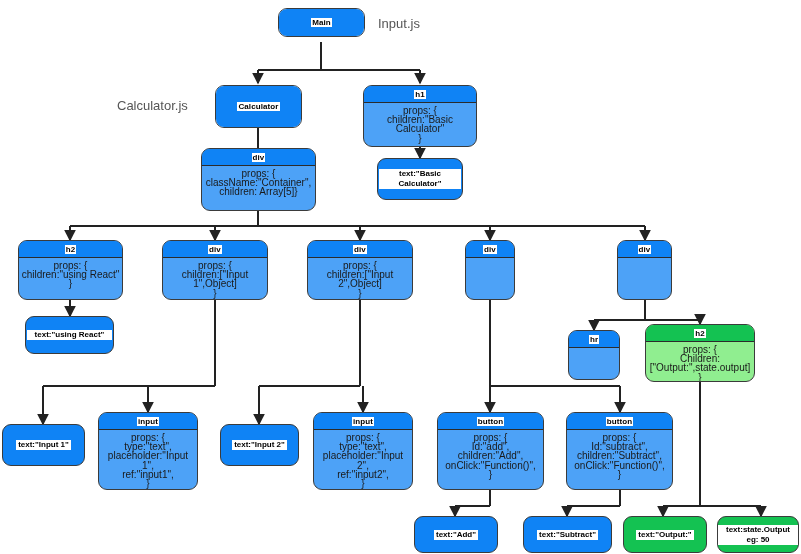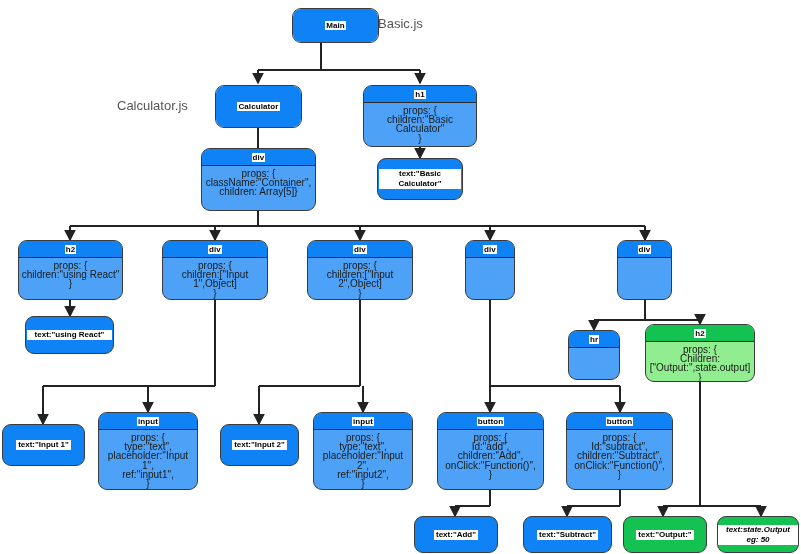--- a/index.html
+++ b/index.html
@@ -93,24 +93,24 @@
       <path d="M567,506 L620,506"></path>
       <path d="M567,506 L567,516" marker-end="url(#arw)"></path>
 
       <path d="M700,382 L700,506"></path>
       <path d="M663,506 L761,506"></path>
       <path d="M663,506 L663,516" marker-end="url(#arw)"></path>
       <path d="M761,506 L761,516" marker-end="url(#arw)"></path>
     </g>
   </svg>
 
-  <div class="caption" style="left:378px;top:16px;">Basic.js</div>
+  <div class="caption" style="left:378px;top:16px;">Input.js</div>
   <div class="caption" style="left:117px;top:98px;">Calculator.js</div>
 
-  <div class="node" style="left:292px;top:8px;width:87px;height:35px;">
+  <div class="node" style="left:278px;top:8px;width:87px;height:29px;">
     <div class="hdr" style="height:100%;border-bottom:none;background:#0f83f5;">
       <span>Main</span>
     </div>
   </div>
 
   <div class="node" style="left:215px;top:85px;width:87px;height:43px;">
     <div class="hdr" style="height:100%;border-bottom:none;background:#0f83f5;text-align:center;">
       <span>Calculator</span>
     </div>
   </div>
@@ -257,18 +257,18 @@
   </div>
 
   <div class="leaf" style="left:523px;top:516px;width:89px;height:37px;">
     <div class="lbl">text:"Subtract"</div>
   </div>
 
   <div class="leaf green" style="left:623px;top:516px;width:84px;height:37px;">
     <div class="lbl">text:"Output:"</div>
   </div>
 
-  <div class="leaf green" style="left:717px;top:516px;width:82px;height:37px;font-style:italic;">
+  <div class="leaf green" style="left:717px;top:516px;width:82px;height:37px;">
     <div class="lbl" style="width:97%;">text:state.Output
 eg: 50</div>
   </div>
 
 </div>
 
 </body></html>

